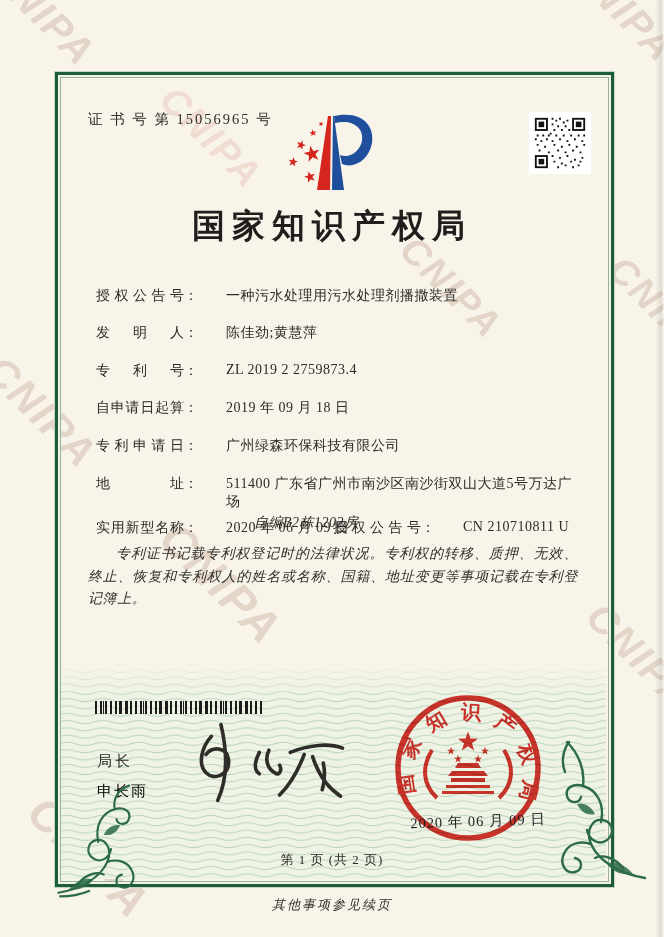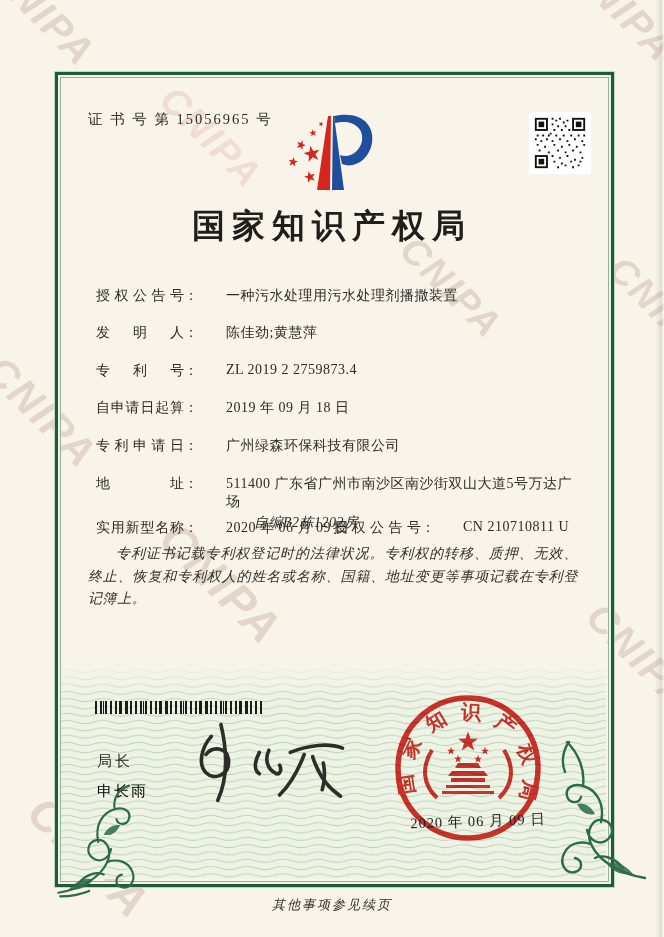--- a/index.html
+++ b/index.html
@@ -188,20 +188,21 @@
         <path d="M29,5 C34,26 37,52 26,76"></path>
         <path d="M65,31 C61,39 59,47 65,51"></path>
         <path d="M74,29 C70,37 72,47 81,51 C85,52 86,46 84,43"></path>
         <path d="M94,31 C111,24 130,22 143,27"></path>
         <path d="M107,33 C101,49 93,62 84,71"></path>
         <path d="M115,35 C120,51 129,64 141,72"></path>
         <path d="M125,41 C127,51 126,59 124,66"></path>
       </g>
     </svg>
 
+    <div class="pageno">第 1 页 (共 2 页)</div>
     <div class="note">其他事项参见续页</div>
   </div>
 
   <svg class="seal" viewBox="-80 -80 160 160">
     <circle r="70" fill="none" stroke="var(--accent-red,#d5251d)" stroke-width="5.5"></circle>
     <text font-size="20" font-weight="bold" fill="var(--accent-red,#d5251d)" font-family="'Liberation Serif',serif">
       <textPath href="#ringpath" textLength="218" lengthAdjust="spacing">国家知识产权局</textPath>
     </text>
     <path id="ringpath" d="M -53 25 A 56 56 0 1 1 53 25" fill="none"></path>
     <g fill="var(--accent-red,#d5251d)">

